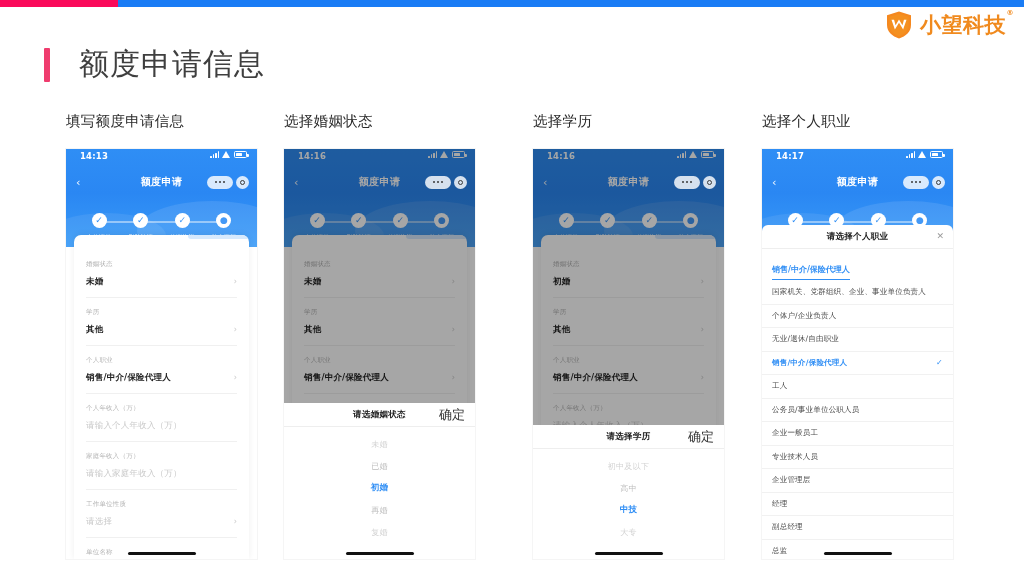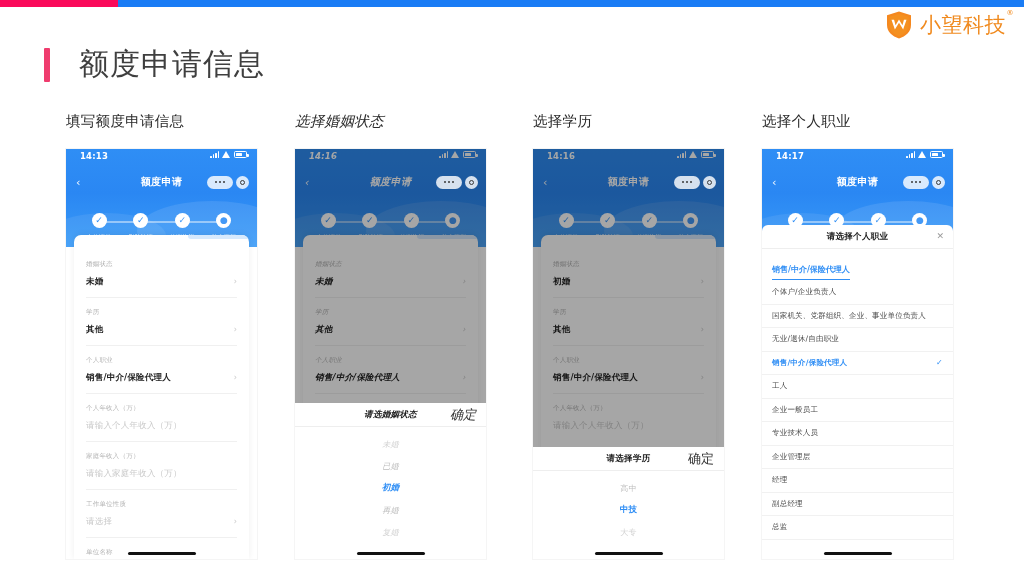--- a/index.html
+++ b/index.html
@@ -12,21 +12,21 @@
   }
 
   
   .topbar { position: absolute; top: 0; left: 0; width: 1024px; height: 7px; display: flex; }
   .topbar .seg-pink { width: 118px; height: 100%; background: #fa0a5a; }
   .topbar .seg-blue { flex: 1; height: 100%; background: #1a7cf5; }
 
   
   .logo { position: absolute; top: 10px; right: 18px; display: flex; align-items: center; gap: 6px; }
   .logo-shield { width: 30px; height: 30px; }
-  .logo-text { font-size: 21px; font-weight: normal; color: #f08a1e; letter-spacing: .5px;
+  .logo-text { font-size: 21px; font-weight: bold; color: #f08a1e; letter-spacing: .5px;
                font-family: "DejaVu Sans", "Liberation Sans", sans-serif; position: relative; }
   .logo-text .tm { font-size: 7px; position: absolute; top: -2px; right: -8px; color: #f08a1e; }
 
   
   .page-title { position: absolute; top: 44px; left: 44px; display: flex; align-items: center; gap: 29px; }
   .title-accent { width: 6px; height: 34px; background: #ef3c6e; border-radius: 1px; }
   .title-text { font-size: 30px; color: #3f3f3f; letter-spacing: 1px; }
 
   
   .columns { position: absolute; top: 112px; left: 0; width: 1024px; }
@@ -273,21 +273,21 @@
               <div class="field-label">单位名称</div>
               <div class="field-row">
                 <div class="field-value ph">请输入单位名称</div>
               </div>
             </div>
           </div>
         </div>
         <div class="home-ind"></div>
       </div>
     </div>
-    <div class="col" style="left: 295px; font-style: italic;">
+    <div class="col" style="left: 284px;">
       <div class="col-head">选择婚姻状态</div>
       <div class="phone">
         <div class="phone-blue-head">
           <div class="statusbar">
             <div class="status-time">14:16</div>
             <div class="status-icons">
               <div class="ic-signal">
                 <i></i>
                 <i></i>
                 <i></i>
@@ -487,20 +487,21 @@
             </div>
           </div>
         </div>
         <div class="dim"></div>
         <div class="sheet">
           <div class="sheet-head">
             <div class="sheet-title">请选择学历</div>
             <div class="sheet-confirm">确定</div>
           </div>
           <div class="picker">
+            <div class="picker-opt">初中及以下</div>
             <div class="picker-opt near">高中</div>
             <div class="picker-opt sel">中技</div>
             <div class="picker-opt">大专</div>
           </div>
           <div class="home-ind"></div>
         </div>
       </div>
     </div>
     <div class="col" style="left: 762px;">
       <div class="col-head">选择个人职业</div>
@@ -567,36 +568,39 @@
         </div>
         <div class="card"></div>
         <div class="occ-sheet">
           <div class="occ-head">
             <div class="occ-title">请选择个人职业</div>
             <div class="occ-close">✕</div>
           </div>
           <div class="occ-tab"><span>销售/中介/保险代理人</span></div>
           <div class="occ-list">
             <div class="occ-item">
+              <span>国家机关、党群组织、企业、事业单位负责人</span>
+            </div>
+            <div class="occ-item">
               <span>个体户/企业负责人</span>
-            </div>
-            <div class="occ-item">
-              <span>国家机关、党群组织、企业、事业单位负责人</span>
             </div>
             <div class="occ-item">
               <span>无业/退休/自由职业</span>
             </div>
             <div class="occ-item active">
               <span>销售/中介/保险代理人</span>
               <span class="occ-check">✓</span>
             </div>
             <div class="occ-item">
               <span>工人</span>
             </div>
             <div class="occ-item">
+              <span>公务员/事业单位公职人员</span>
+            </div>
+            <div class="occ-item">
               <span>企业一般员工</span>
             </div>
             <div class="occ-item">
               <span>专业技术人员</span>
             </div>
             <div class="occ-item">
               <span>企业管理层</span>
             </div>
             <div class="occ-item">
               <span>经理</span>

